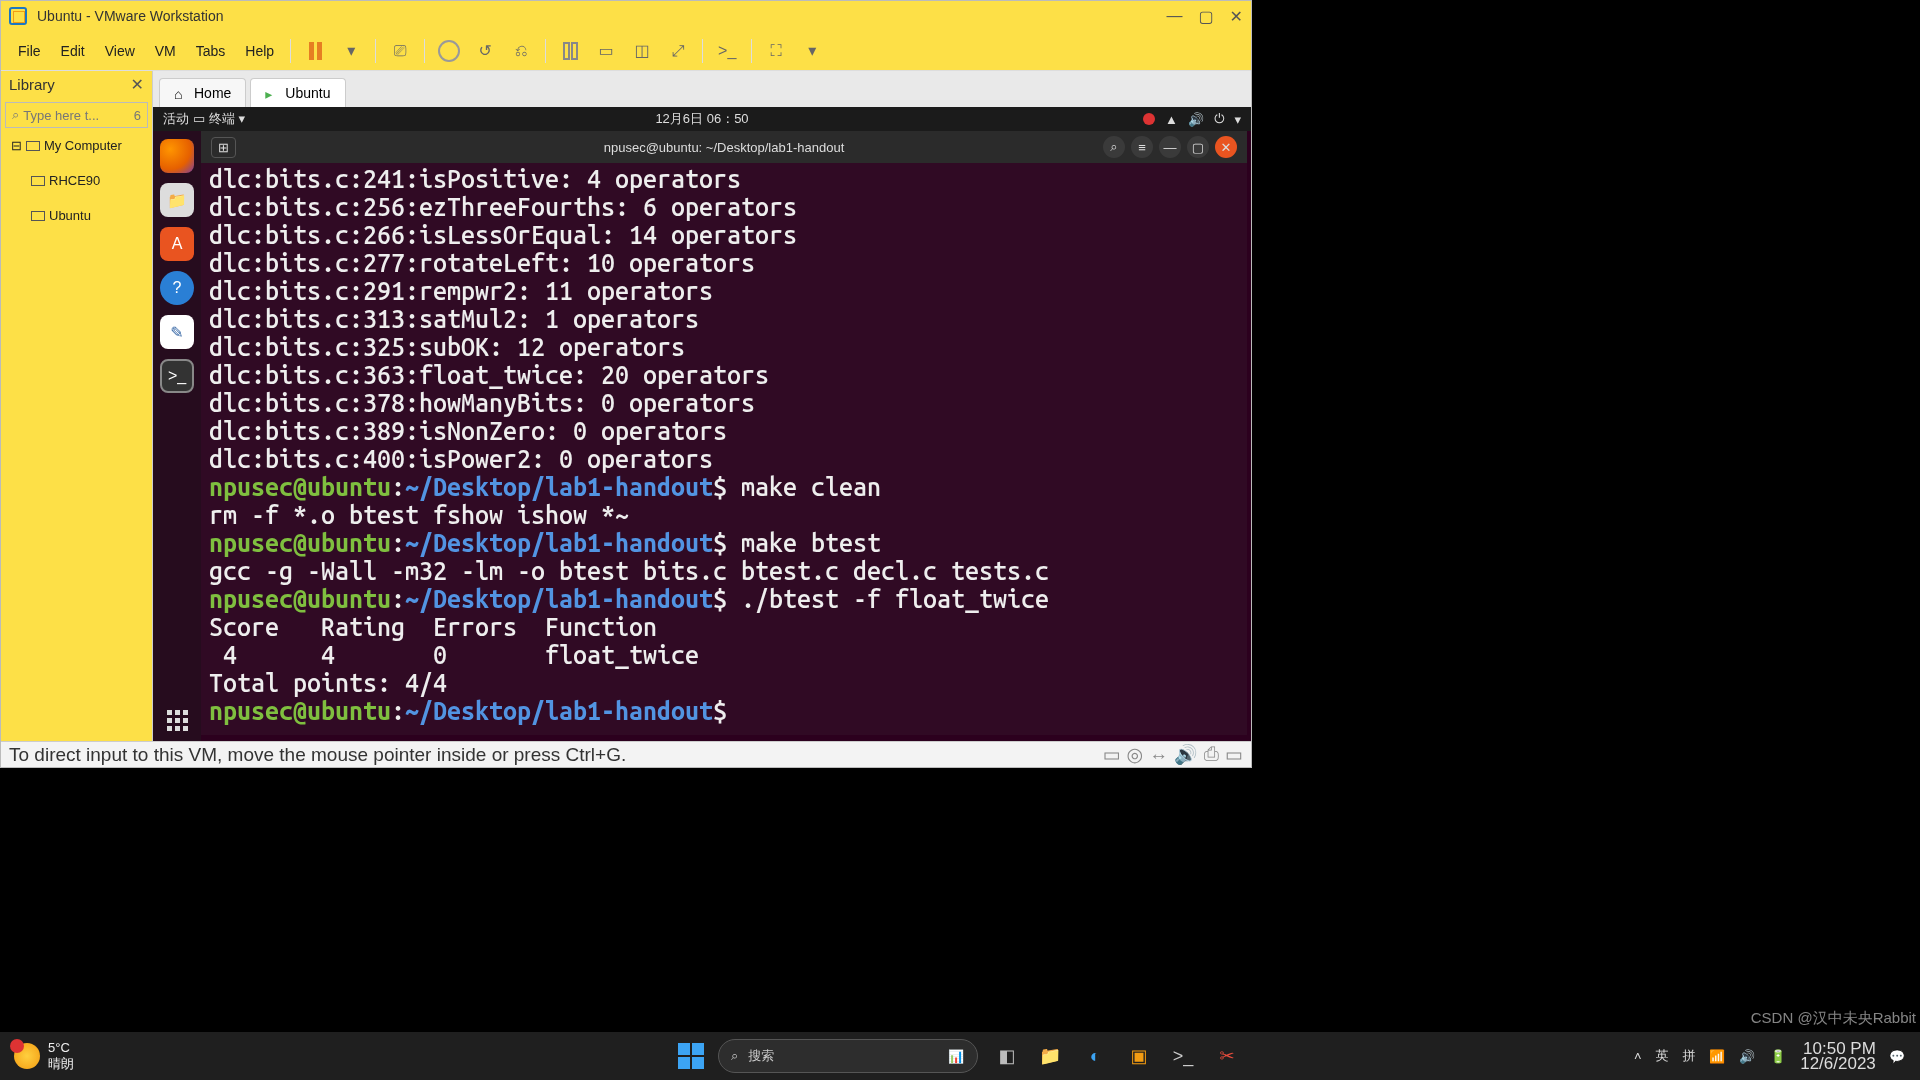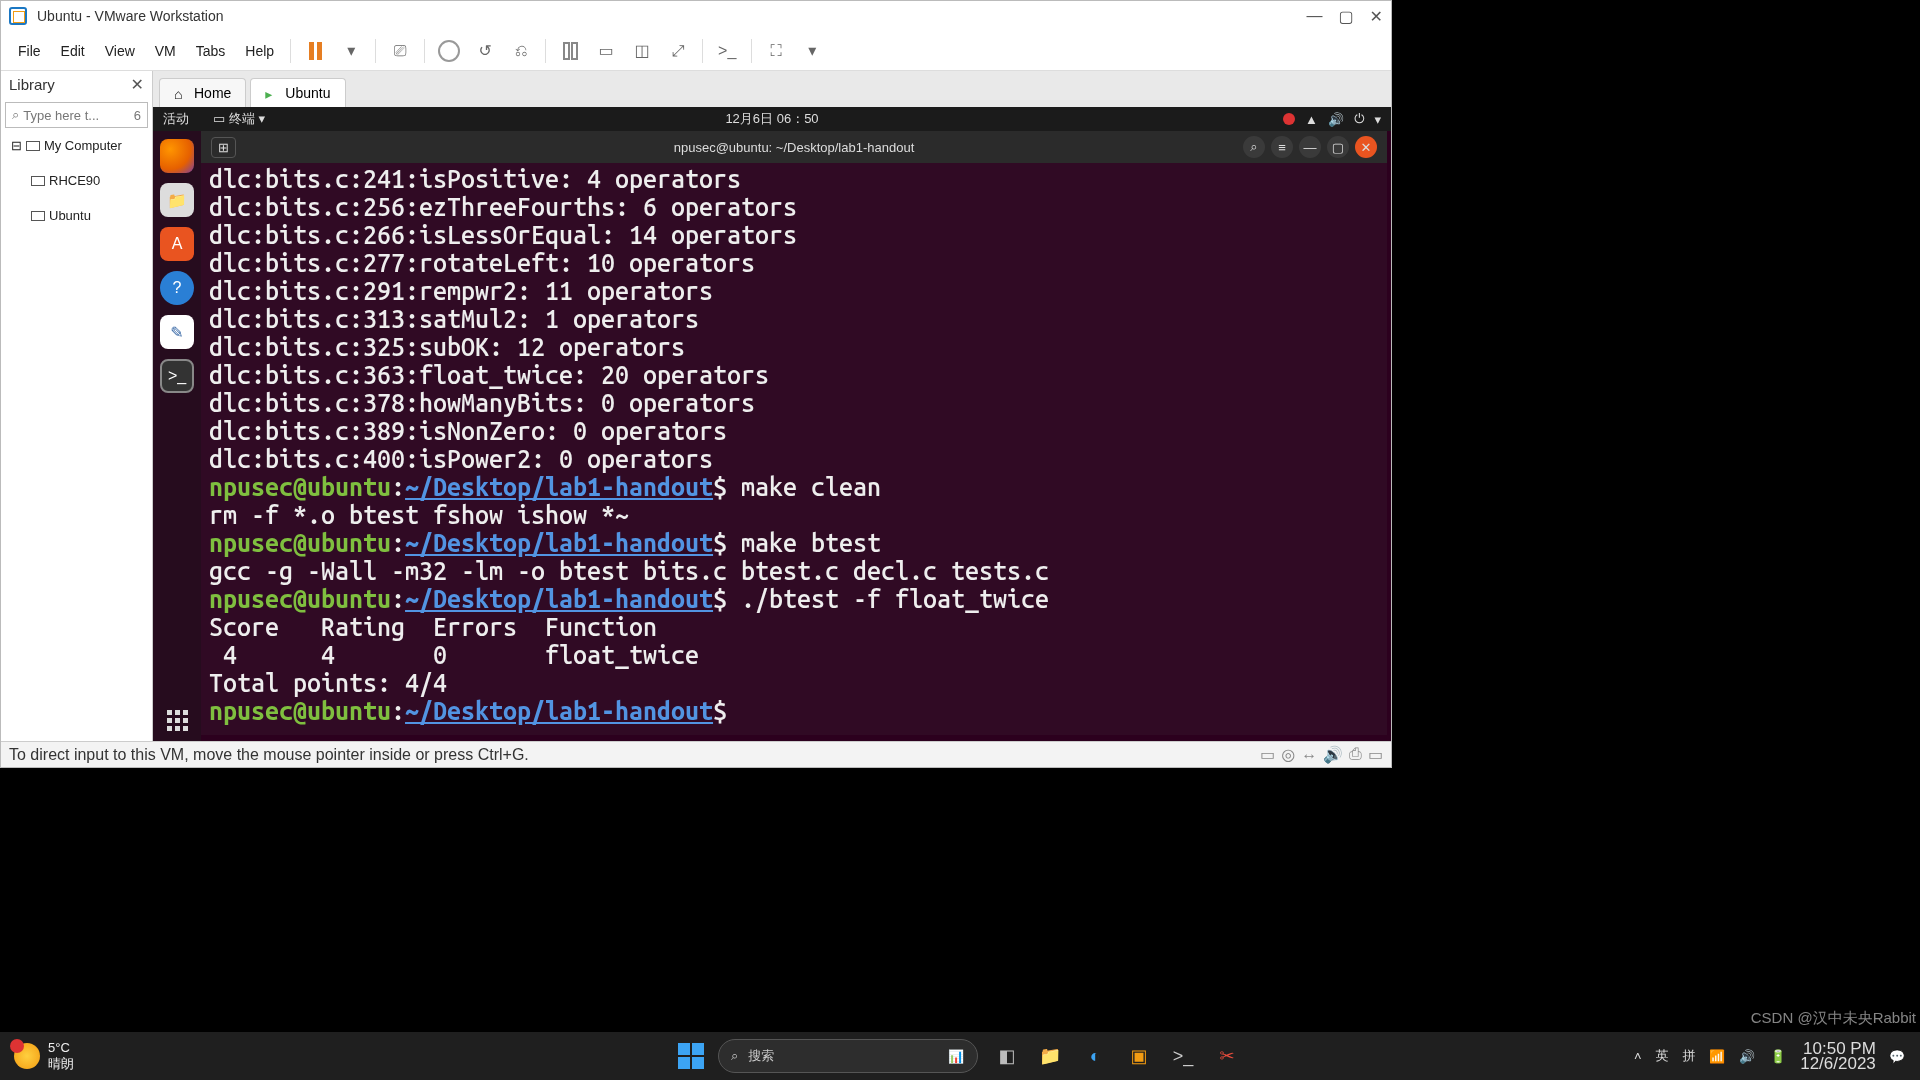--- a/index.html
+++ b/index.html
@@ -1,18 +1,18 @@
 <!DOCTYPE html>
 <html><head>
 <meta charset="utf-8">
 <style>
   * { box-sizing: border-box; margin:0; padding:0; }
   html,body { width:1920px; height:1080px; font-family: "Segoe UI", Arial, sans-serif; background:#000; overflow:hidden; }
   
-  .vmware-window { position:absolute; left:0; top:0; width:1392px; height:768px; background:#ffffff; border:1px solid #bbb; }
+  .vmware-window { position:absolute; left:0; top:0; width:1252px; height:768px; background:#fde047; border:1px solid #bbb; }
   .title-bar { height:30px; display:flex; align-items:center; padding:0 8px; gap:10px; font-size:14px; color:#333; }
   .vmware-logo { width:18px; height:18px; border:2px solid #1b77c3; border-radius:3px; position:relative; }
   .vmware-logo::after{content:"";position:absolute;left:2px;top:2px;width:10px;height:10px;border:1px solid #f39c12;}
   .win-controls { margin-left:auto; display:flex; gap:16px; color:#555; font-size:16px; }
   .menu-bar { height:40px; display:flex; align-items:center; padding:0 7px; gap:0; border-bottom:1px solid #ddd; }
   .menu-bar .m { padding:6px 10px; font-size:14px; color:#222; }
   .menu-bar .sep { width:1px; height:24px; background:#ddd; margin:0 6px; }
   .tb-icon { width:24px; height:24px; margin:0 6px; display:flex; align-items:center; justify-content:center; color:#666; font-size:16px; }
   .tb-pause { display:flex; gap:3px; }
   .tb-pause span{ width:5px; height:18px; background:#e67e22; }
@@ -51,24 +51,24 @@
   .dock .grid span{width:5px;height:5px;background:#ddd;}
   
   .term-window { position:absolute; left:48px; right:4px; top:24px; bottom:6px; background:#300a24; display:flex; flex-direction:column;}
   .term-title { height:32px; background:#2b2b2b; color:#ddd; font-size:13px; display:flex; align-items:center; padding:0 10px;}
   .term-title .ttl { position:absolute; left:50%; transform:translateX(-50%); }
   .term-title .btns { margin-left:auto; display:flex; gap:6px; }
   .term-title .btns .b{ width:22px;height:22px;border-radius:50%;background:#3a3a3a;display:flex;align-items:center;justify-content:center;}
   .term-title .btns .close{ background:#e95420;}
   .term-body { flex:1; padding:2px 8px; font-family:"Ubuntu Mono","DejaVu Sans Mono",monospace; font-size:25px; line-height:28px; color:#eee; font-weight:500; white-space:pre; overflow:hidden;}
   .pu { color:#7fbf3f; font-weight:bold;}
-  .pp { color:#5294e2; font-weight:bold;text-decoration:underline;}
+  .pp { color:#5294e2; font-weight:bold;}
   .pw { color:#eee;}
   
-  .vm-status { height:26px; background:#f3f3f3; border-top:1px solid #ccc; font-size:16px; display:flex; align-items:center; padding:0 8px; color:#333;}
+  .vm-status { height:26px; background:#f3f3f3; border-top:1px solid #ccc; font-size:19px; display:flex; align-items:center; padding:0 8px; color:#333;}
   .vm-status .icons { margin-left:auto; display:flex; gap:6px; color:#888;}
   
   .win-taskbar { position:absolute; left:0; right:0; bottom:0; height:48px; background:#1f1f1f; display:flex; align-items:center; color:#eee; font-size:13px;}
   .weather { display:flex; align-items:center; gap:8px; padding:0 14px;}
   .weather .sun{width:26px;height:26px;background:radial-gradient(circle,#ffcf3f,#f39c12);border-radius:50%;position:relative;}
   .weather .sun::after{content:"";position:absolute;left:-4px;top:-4px;width:14px;height:14px;background:#d33;border-radius:50%;}
   .tb-center { position:absolute; left:50%; transform:translateX(-50%); display:flex; align-items:center; gap:14px;}
   .win-logo { width:26px;height:26px; display:grid; grid-template-columns:1fr 1fr; gap:2px;}
   .win-logo span{background:#3ca4f4;}
   .search-pill { width:260px; height:34px; background:#2d2d2d; border:1px solid #555; border-radius:17px; display:flex; align-items:center; padding:0 12px; gap:10px; color:#ccc;}
@@ -164,21 +164,21 @@
         <div class="vm-tab active">
             <span class="ico" style="color:#4caf50">▸</span>
             <span>Ubuntu</span>
           </div>
       </div>
 
       <div class="vm-display">
 
         <div class="gnome-top">
           <span>活动</span>
-          <span style="margin-left:24px">▭ <span>终端</span> ▾</span>
+          <span style="margin-left:4px">▭ <span>终端</span> ▾</span>
           <span class="center">12月6日 06：50</span>
           <div class="right">
             <span class="status-dot"></span>
             <span>▲</span>
             <span>🔊</span>
             <span>⏻</span>
             <span>▾</span>
           </div>
         </div>
 

